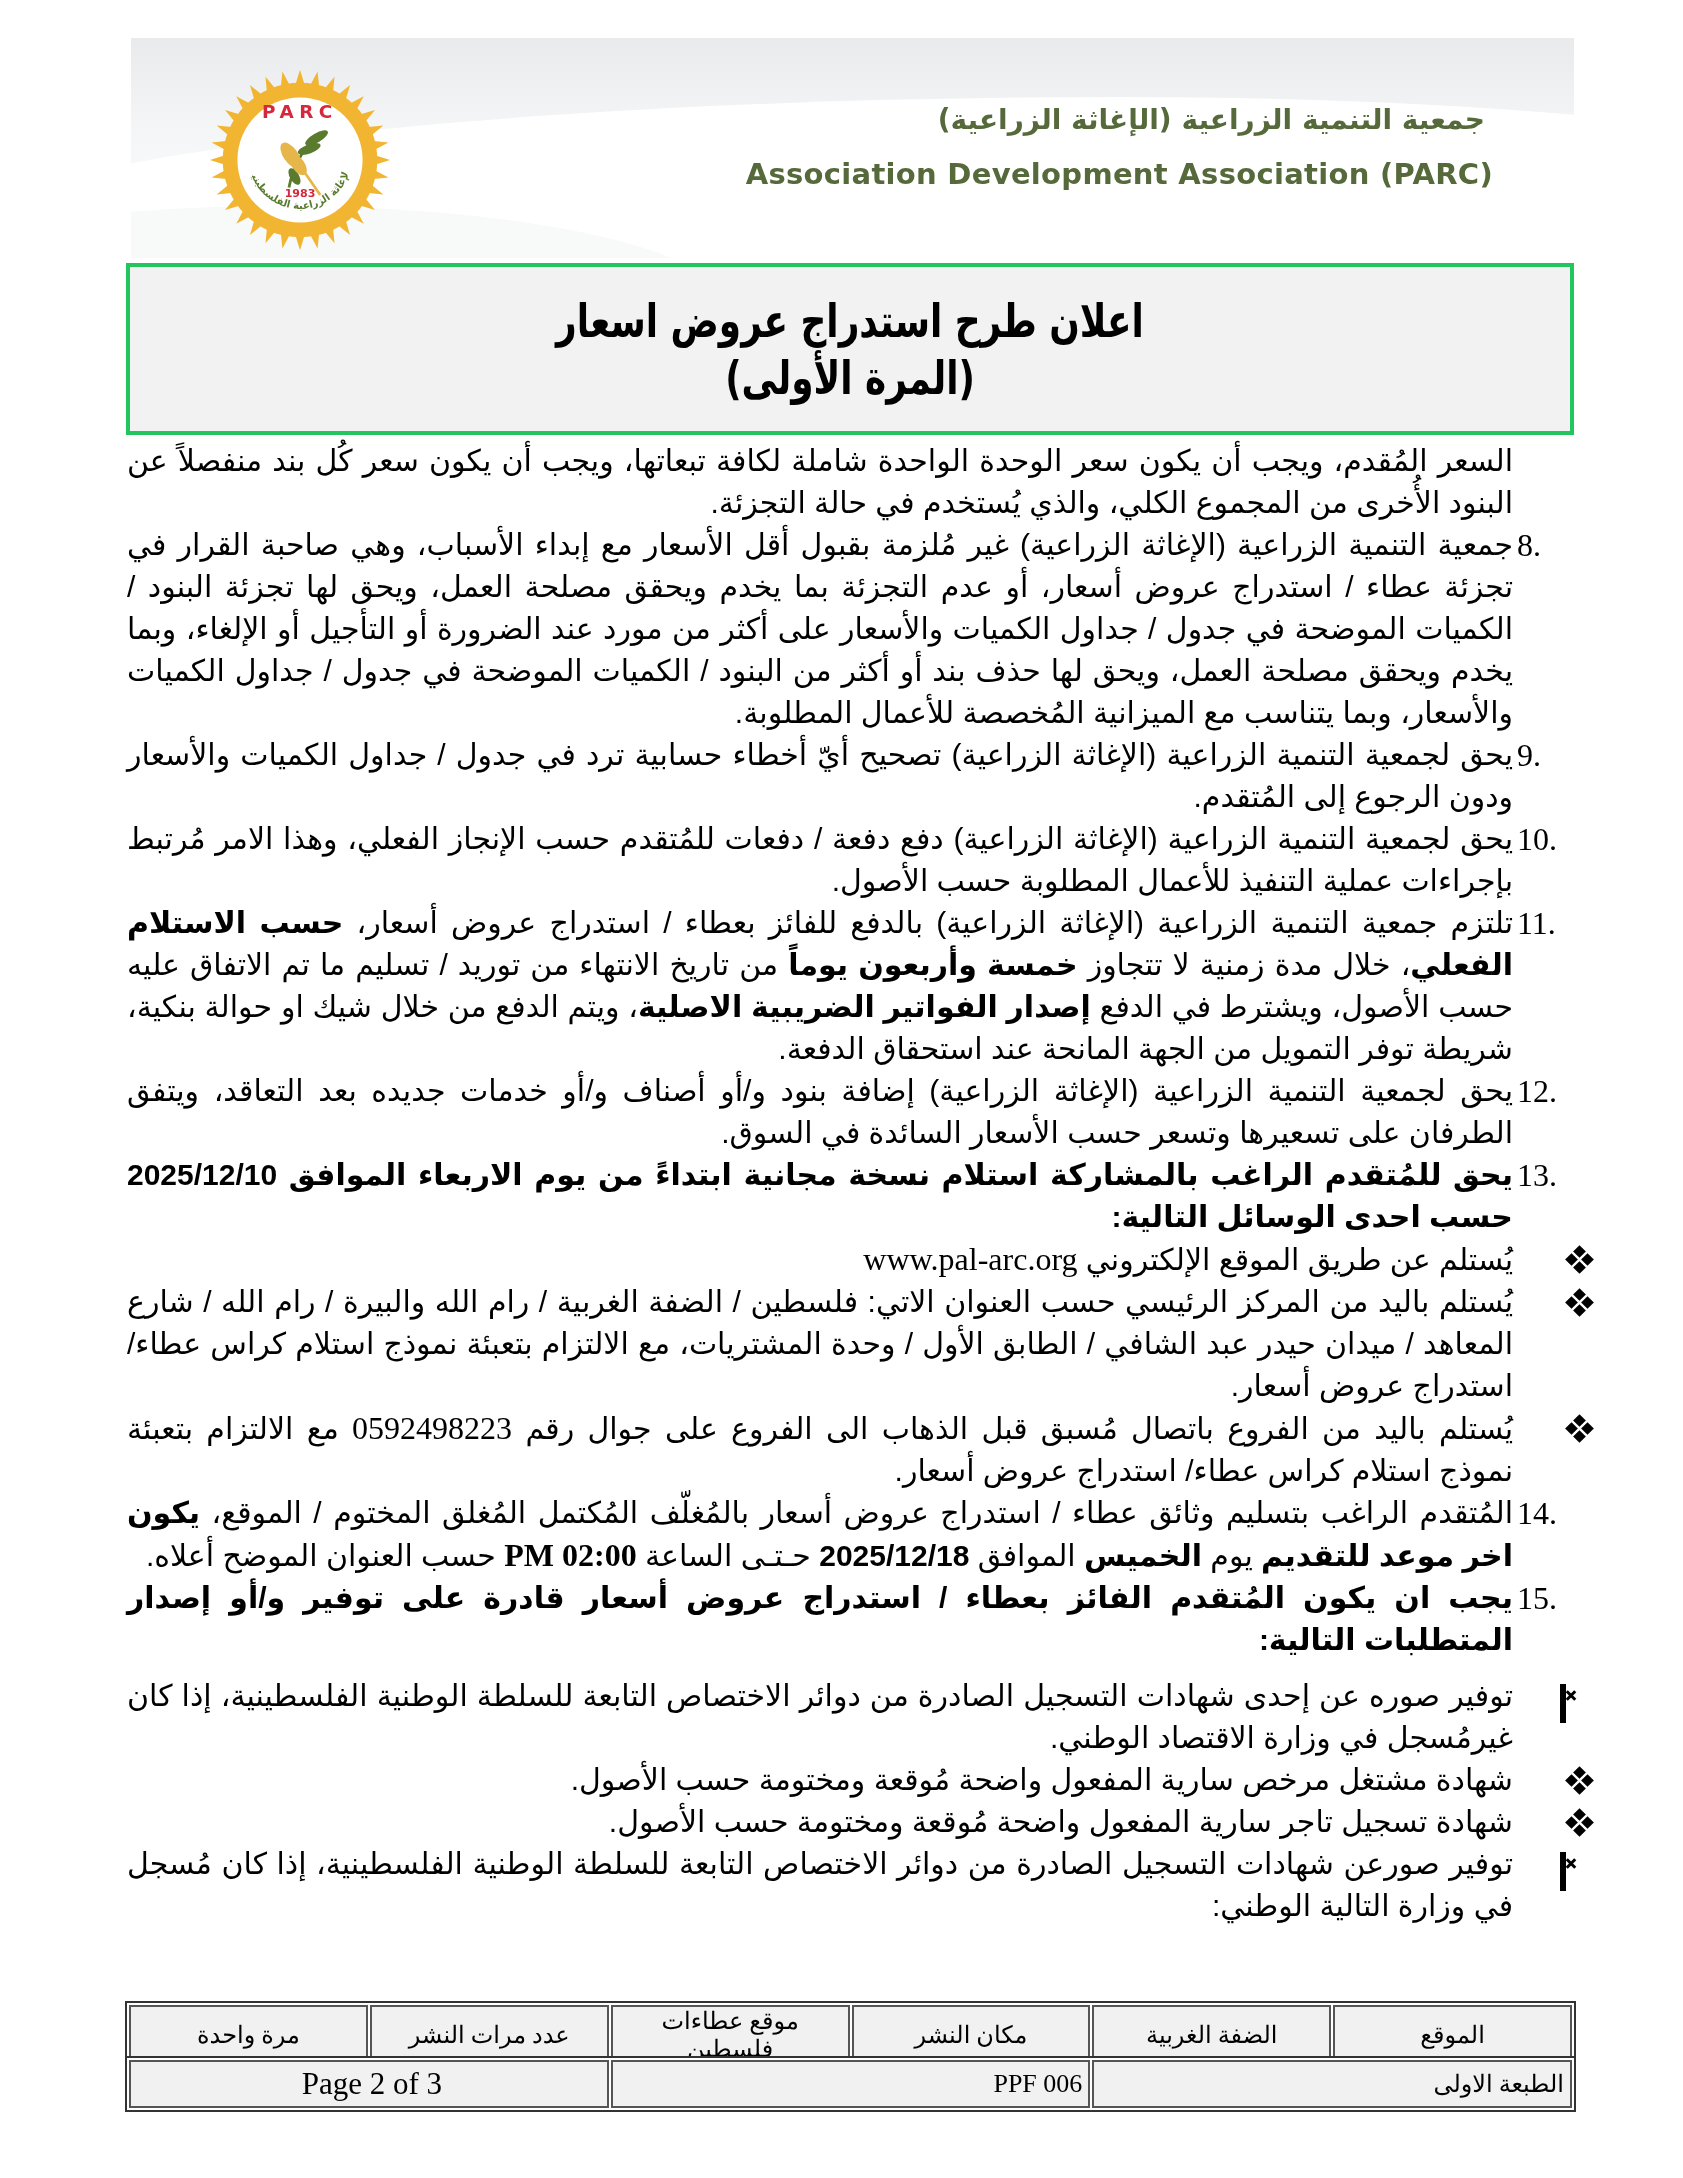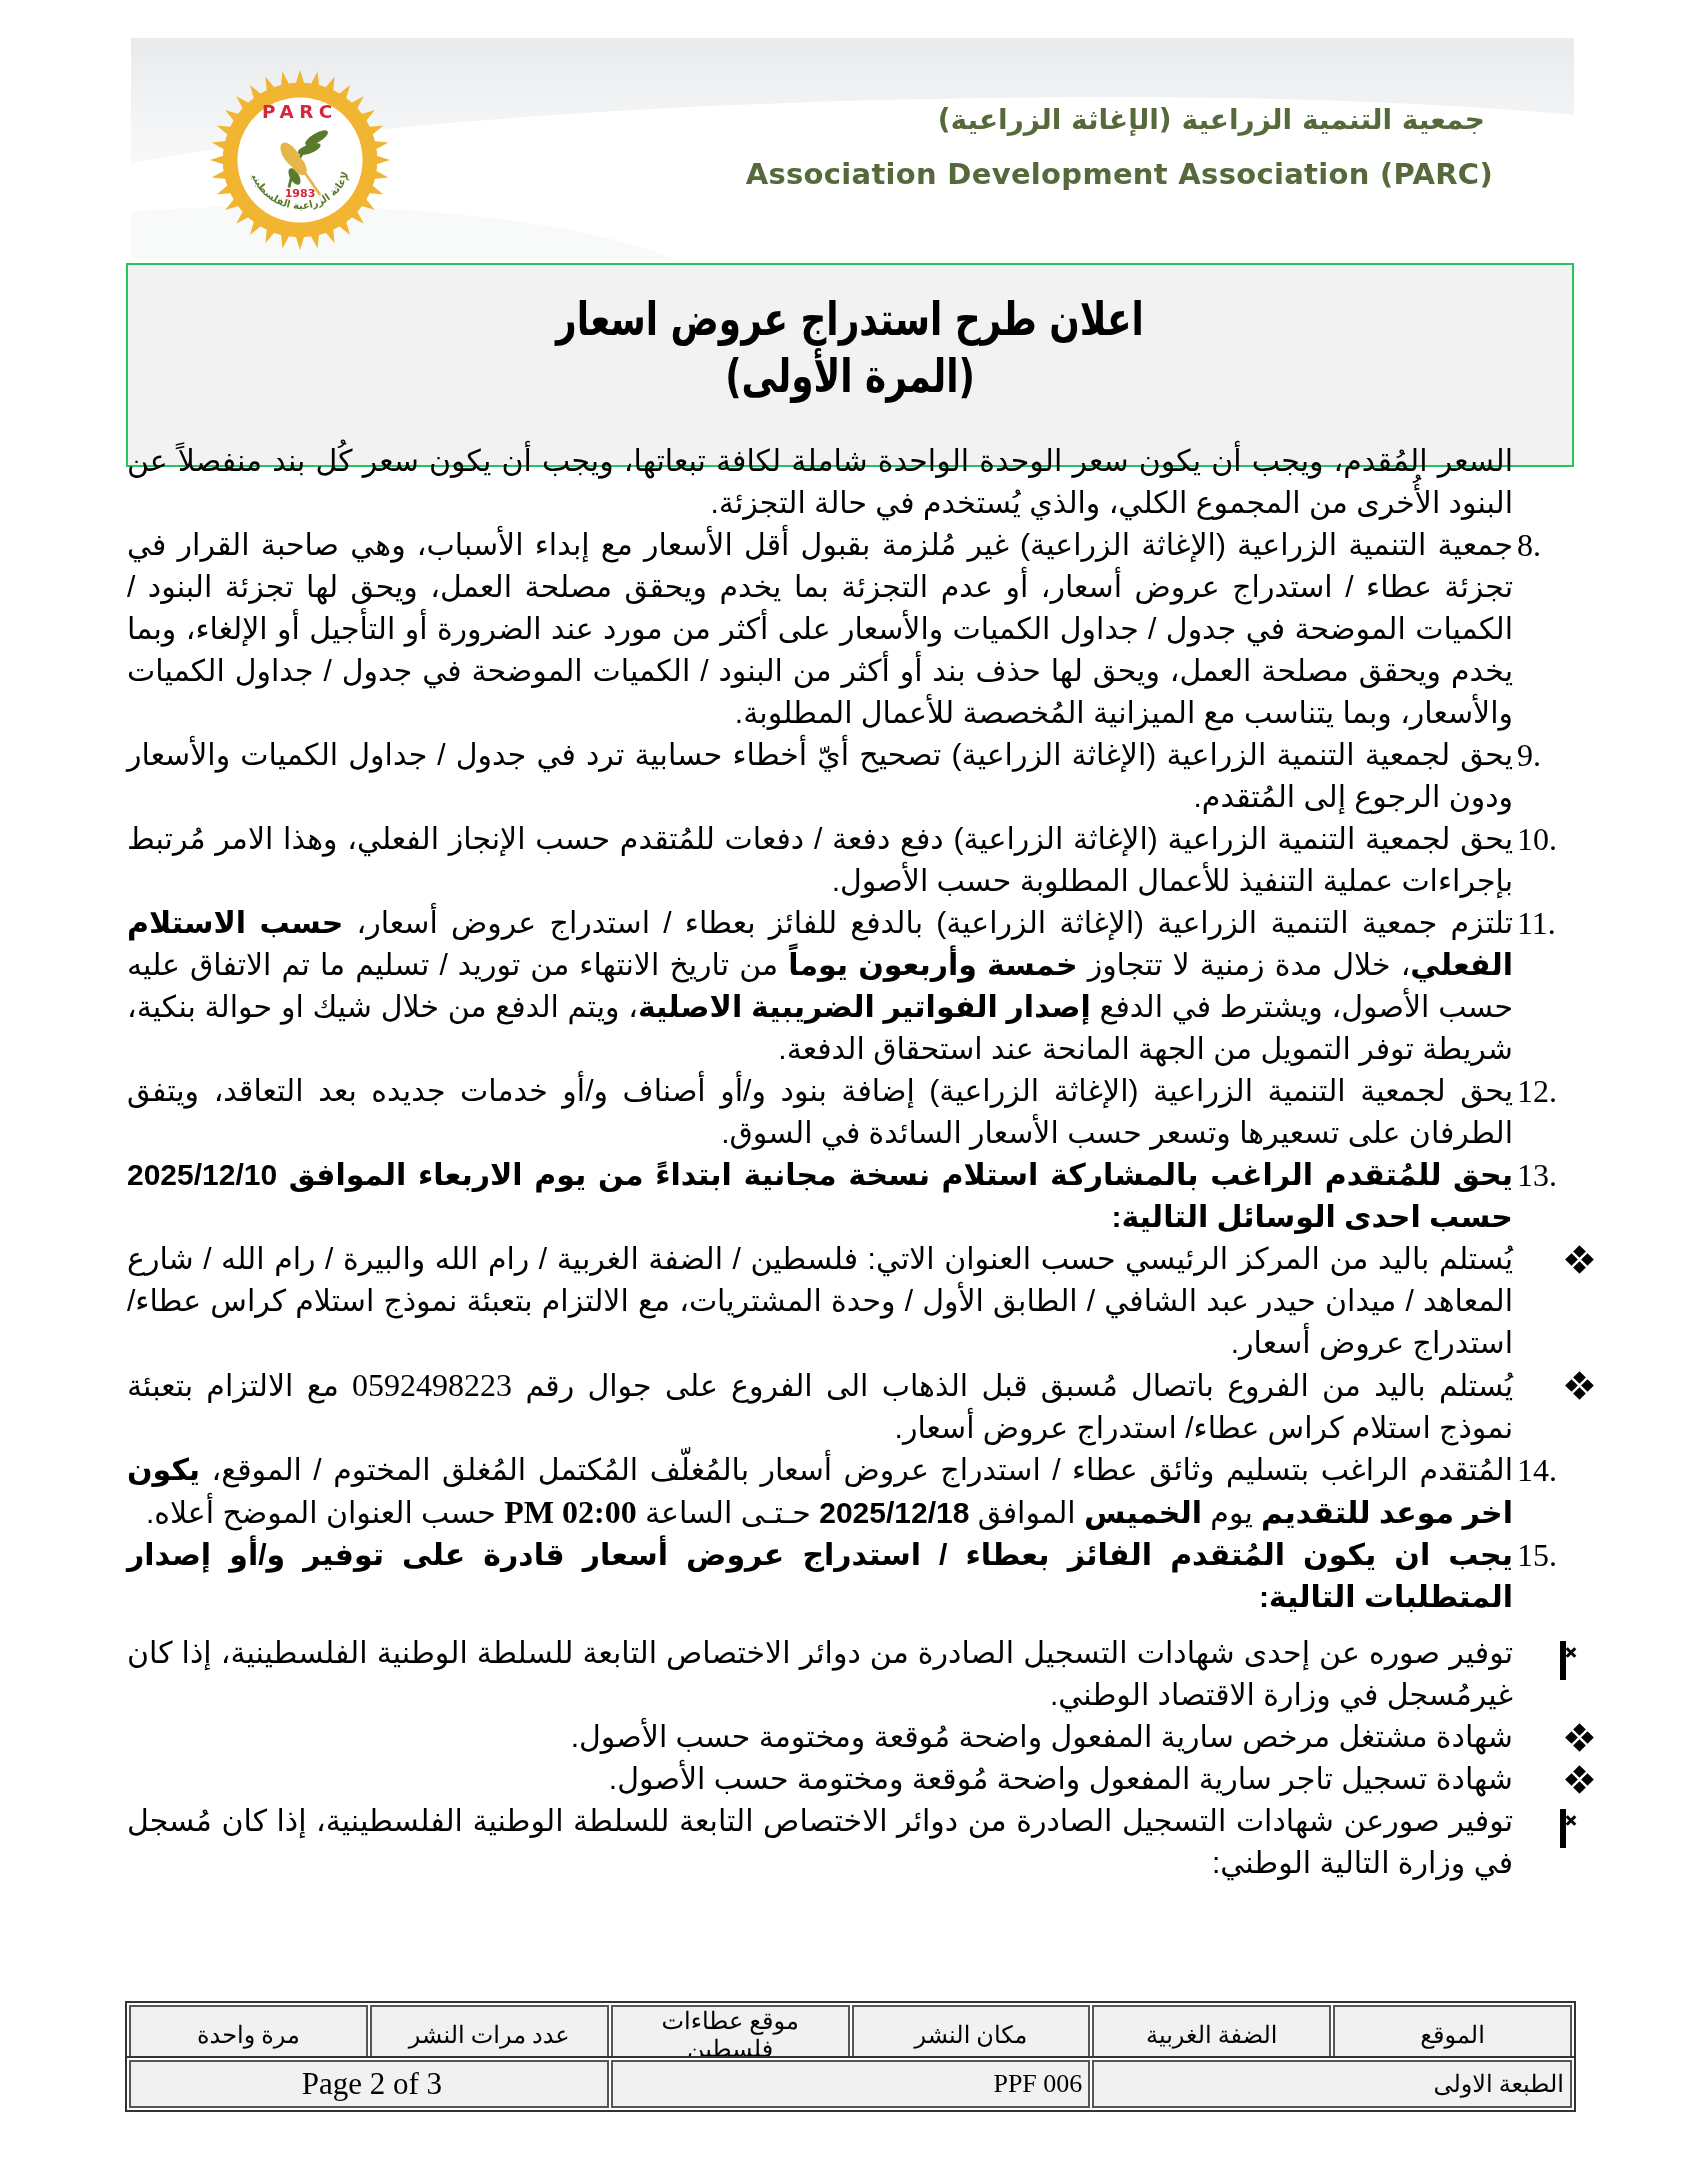--- a/index.html
+++ b/index.html
@@ -13,22 +13,22 @@
             background: #ffffff; border-radius: 60% 40% 0 0 / 30% 20% 0 0; }
   .header .swoosh2 { position: absolute; left: -297px; top: 168px; width: 891px; height: 198px;
             background: #f6f7f8; border-radius: 50%; opacity: .8; }
   .logo { position: absolute; left: 77px; top: 30px; width: 184px; height: 184px; }
   .org-ar { position: absolute; right: 89px; top: 65px; font-size: 28px; color: #55693b;
             font-family: "DejaVu Sans", sans-serif; font-weight: bold; direction: rtl; letter-spacing: 0.5px; }
   .org-en { position: absolute; right: 81px; top: 119px; font-size: 29px; color: #55693b;
             font-family: "DejaVu Sans", sans-serif; font-weight: bold; letter-spacing: 0.3px; }
 
   
-  .title-box { position: absolute; left: 126px; top: 263px; width: 1448px; height: 204px;
-               background: #f2f2f2; border: 2px solid #22c55e; box-sizing: border-box;
+  .title-box { position: absolute; left: 126px; top: 263px; width: 1448px; height: 172px;
+               background: #f2f2f2; border: 4px solid #22c55e; box-sizing: border-box;
                text-align: center; direction: rtl; }
   .title-box .t1 { margin-top: 26px; font-size: 46px; font-weight: bold; line-height: 57px;
                    font-family: "DejaVu Sans", sans-serif; transform: scaleX(0.78); }
   .title-box .t2 { font-size: 46px; font-weight: bold; line-height: 57px;
                    font-family: "DejaVu Sans", sans-serif; transform: scaleX(0.78); }
 
   
   .content { position: absolute; left: 127px; top: 440px; width: 1449px; direction: rtl;
              font-size: 30px; line-height: 42px; text-align: justify; }
   .para { position: relative; padding-right: 0; }
@@ -169,20 +169,27 @@
   <div class="item">
     <span class="num">12.</span>
     <span class="text">يحق لجمعية التنمية الزراعية (الإغاثة الزراعية) إضافة بنود و/أو أصناف و/أو خدمات جديده بعد التعاقد، ويتفق الطرفان على تسعيرها وتسعر حسب الأسعار السائدة في السوق.</span>
   </div>
 
   <div class="item bold">
     <span class="num" style="font-weight:normal">13.</span>
     <span class="text">يحق للمُتقدم الراغب بالمشاركة استلام نسخة مجانية ابتداءً من يوم الاربعاء الموافق 2025/12/10 حسب احدى الوسائل التالية:</span>
   </div>
 
+  <div class="bullet">
+    <span class="mark"><span class="diamond4"><span class="d1"></span><span class="d2"></span><span class="d3"></span><span class="d4"></span></span></span>
+    <span class="text">
+      <span>يُستلم عن طريق الموقع الإلكتروني</span>
+      <span class="latin">www.pal-arc.org</span>
+    </span>
+  </div>
 
   <div class="bullet">
     <span class="mark"><span class="diamond4"><span class="d1"></span><span class="d2"></span><span class="d3"></span><span class="d4"></span></span></span>
     <span class="text">يُستلم باليد من المركز الرئيسي حسب العنوان الاتي: فلسطين / الضفة الغربية / رام الله والبيرة / رام الله / شارع المعاهد / ميدان حيدر عبد الشافي / الطابق الأول / وحدة المشتريات، مع الالتزام بتعبئة نموذج استلام كراس عطاء/ استدراج عروض أسعار.</span>
   </div>
 
   <div class="bullet">
     <span class="mark"><span class="diamond4"><span class="d1"></span><span class="d2"></span><span class="d3"></span><span class="d4"></span></span></span>
     <span class="text">
       <span>يُستلم باليد من الفروع باتصال مُسبق قبل الذهاب الى الفروع على جوال رقم</span>

